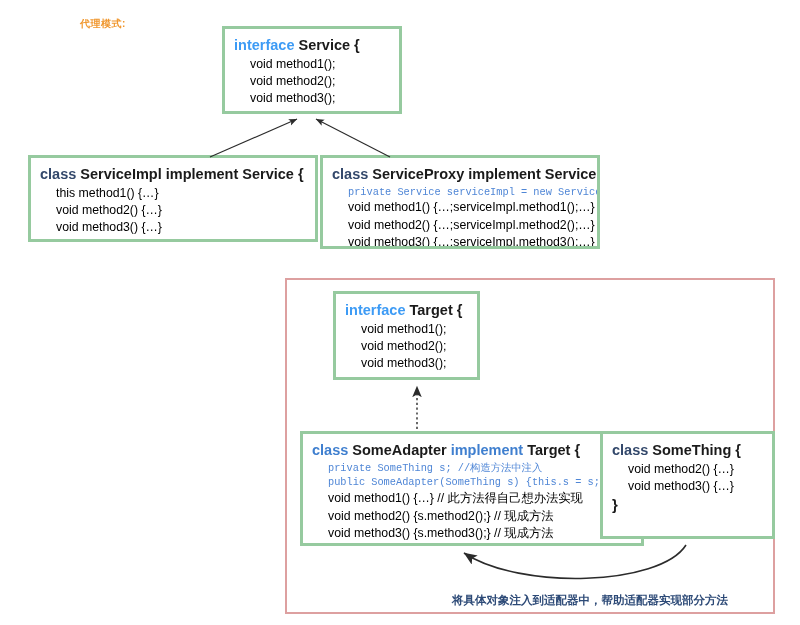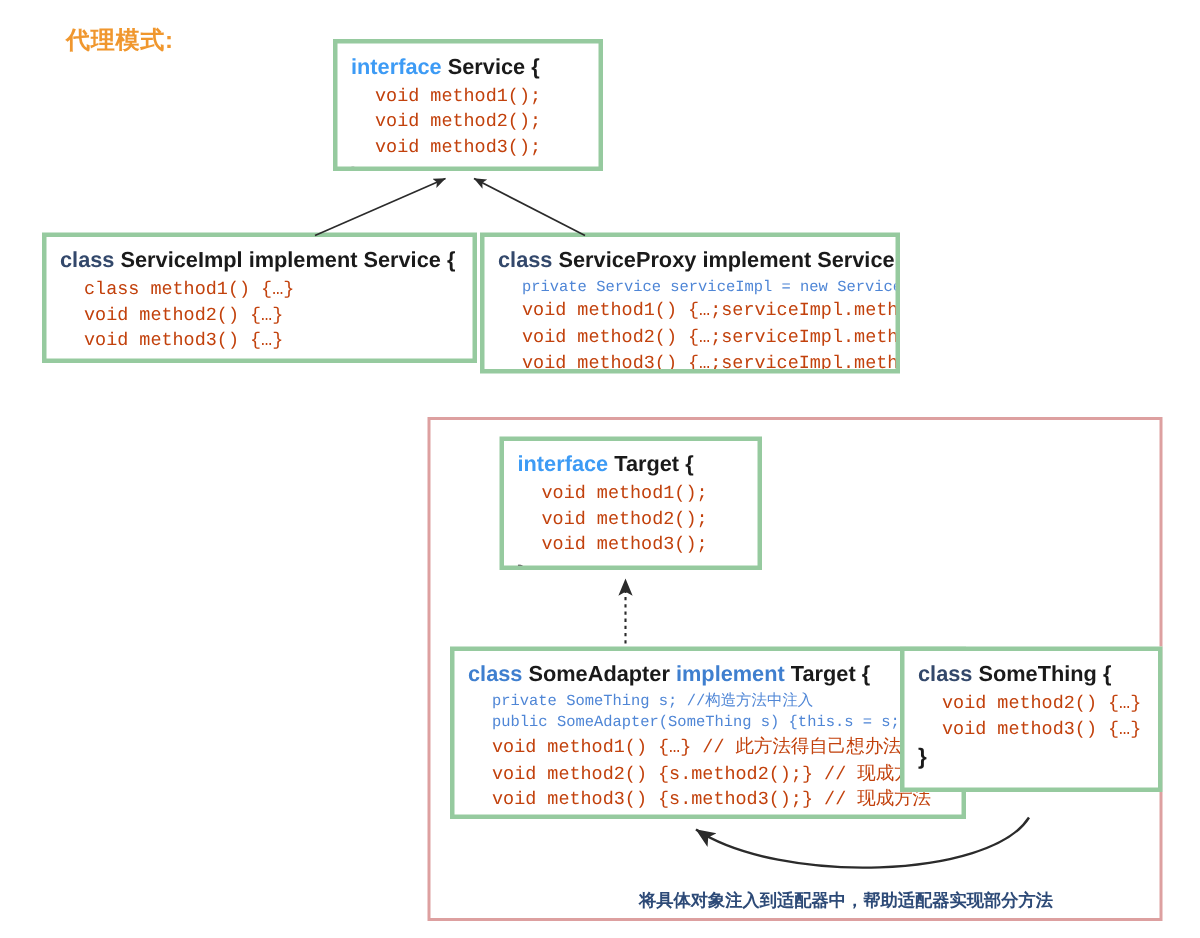--- a/index.html
+++ b/index.html
@@ -10,23 +10,24 @@
     position:relative;
     overflow:hidden;
   }
   .canvas{position:absolute;left:0;top:0;width:800px;height:625px;}
 
   
   .section-title{
     position:absolute;
     color:#f0972e;
     font-weight:bold;
-    font-size:16px;
+    font-size:10px;
     letter-spacing:0.5px;
     white-space:nowrap;
+    margin-left:36px;
   }
   #proxy-title{left:44px;top:17px;}
   #adapter-title{left:612px;top:295px;}
 
   
   .region{
     position:absolute;
     border:2px solid #dda0a0;
     background:transparent;
     box-sizing:border-box;
@@ -48,23 +49,23 @@
     font-weight:bold;
     color:#1a1a1a;
     white-space:nowrap;
     line-height:1.35;
   }
   .kw-interface{color:#3d9bf5;font-weight:bold;}
   .kw-class-blue{color:#3f7fcf;font-weight:bold;}
   .kw-class-dark{color:#33486b;font-weight:bold;}
   .kw-implement-blue{color:#3f7fcf;font-weight:bold;}
   .uml-body{
-    font-family:Liberation Mono, monospace;
+    font-family:Liberation Sans, sans-serif;
     font-size:12.3px;
-    color:#c2410c;
+    color:#000000;
     line-height:1.42;
     white-space:nowrap;
   }
   .uml-body .line{white-space:nowrap;}
   .indent{padding-left:16px;}
   .code-note{
     font-family:"Liberation Mono",monospace;
     font-size:10.3px;
     color:#4f86d6;
     line-height:1.45;
@@ -77,28 +78,28 @@
     font-weight:bold;
     color:#1a1a1a;
     line-height:1.2;
     padding-top:1px;
   }
 
   
   #box-service   {left:222px;top:26px; width:180px;height:88px;}
   #box-serviceimpl{left:28px;top:155px;width:290px;height:87px;}
   #box-serviceproxy{left:320px;top:155px;width:280px;height:94px;}
-  #box-target    {left:333px;top:291px;width:175px;height:89px;}
+  #box-target    {left:333px;top:291px;width:147px;height:89px;}
   #box-adapter   {left:300px;top:431px;width:344px;height:115px;}
-  #box-something {left:600px;top:431px;width:175px;height:97px;}
+  #box-something {left:600px;top:431px;width:175px;height:108px;}
 
   
   #adapter-caption{
     position:absolute;
-    left:426px;top:593px;
+    left:452px;top:593px;
     font-size:11.5px;
     font-weight:bold;
     color:#2d4a77;
     white-space:nowrap;
   }
 
   
   svg.overlay{
     position:absolute;left:0;top:0;width:800px;height:625px;
     pointer-events:none;
@@ -126,21 +127,21 @@
     </div>
     <div class="brace-close">}</div>
   </div>
 
   <div class="uml-box" id="box-serviceimpl">
     <div class="uml-head">
       <span class="kw-class-dark">class</span>
       <span>ServiceImpl implement Service {</span>
     </div>
     <div class="uml-body">
-      <div class="line indent">class method1() {…}</div>
+      <div class="line indent">this method1() {…}</div>
       <div class="line indent">void method2() {…}</div>
       <div class="line indent">void method3() {…}</div>
     </div>
     <div class="brace-close">}</div>
   </div>
 
   <div class="uml-box" id="box-serviceproxy">
     <div class="uml-head">
       <span class="kw-class-dark">class</span>
       <span>ServiceProxy implement Service {</span>

